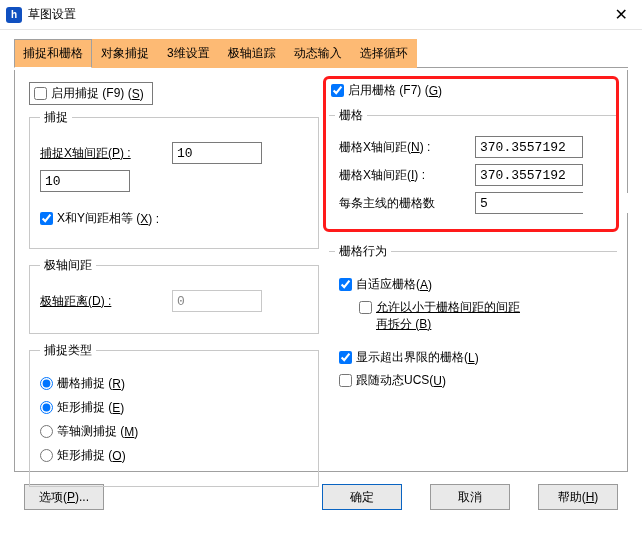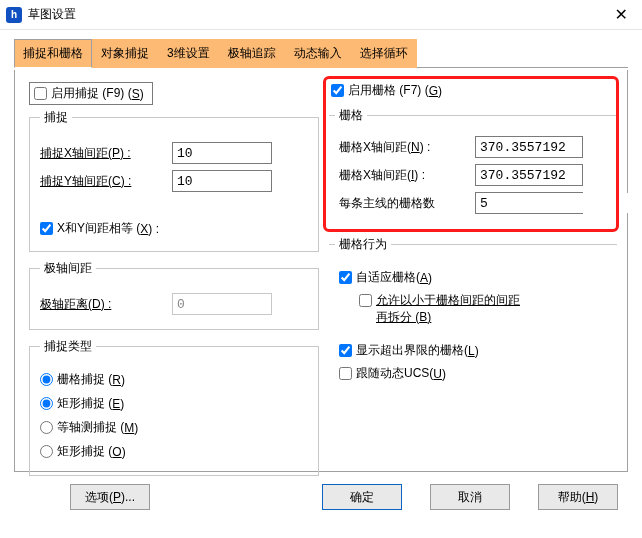--- a/index.html
+++ b/index.html
@@ -58,21 +58,21 @@
     height: 402px;
     display: flex;
     gap: 10px;
   }
   .col { flex: 1; position: relative; }
   .left-col { flex: 0 0 290px; }
   .right-col { flex: 1; }
   fieldset {
     border: 1px solid #c8c8c8;
     margin: 4px 0 8px 0;
-    padding: 10px 8px 8px 10px;
+    padding: 10px 8px 15px 10px;
   }
   legend { padding: 0 4px; }
   .chk-outlined {
     border: 1px solid #7a7a7a;
     padding: 2px 8px 2px 4px;
     display: inline-flex;
     align-items: center;
   }
   .row {
     display: flex;
@@ -82,21 +82,21 @@
   }
   .label-col { width: 126px; text-decoration: underline; }
   .label-col-right { width: 130px; }
   input[type=text] {
     border: 1px solid #7a7a7a;
     font-family: "Courier New", monospace;
     font-size: 13px;
     padding: 3px 4px;
     height: 22px;
   }
-  input[type=text].w90 { width: 100px; }
+  input[type=text].w90 { width: 90px; }
   input[type=text].w108 { width: 108px; }
   input[type=text]:disabled {
     background: #fff;
     color: #888;
     border-color: #c8c8c8;
   }
   .spinner {
     display: flex;
     border: 1px solid #7a7a7a;
     height: 22px;
@@ -125,21 +125,20 @@
     top: -6px;
     right: -2px;
     height: 156px;
     pointer-events: none;
   }
   .bottom-bar {
     padding: 12px 24px;
     display: flex;
     align-items: center;
     gap: 28px;
-    margin-left: 46px;
   }
   .bottom-bar .spacer { flex: 1; }
   button.dlg {
     min-width: 80px;
     height: 26px;
     background: #e9e9e9;
     border: 1px solid #9a9a9a;
     font-family: inherit;
     font-size: 12px;
     cursor: pointer;
@@ -179,24 +178,23 @@
         </label>
       </div>
 
       <fieldset>
         <legend>捕捉</legend>
         <div class="row">
           <div class="label-col"><span>捕捉X轴间距(</span><span class="u">P</span><span>) :</span></div>
           <input type="text" class="w90" value="10" style="">
         </div>
         <div class="row">
-          <div class="label-col"><span>捕捉Y轴间距(</span><span class="u">C</span><span>) :</span></div>
           <input type="text" class="w90" value="10" style="">
         </div>
-        <div class="row" style="margin-top:28px">
+        <div class="row" style="margin-top:18px">
           <label>
             <input type="checkbox" checked="" style="">
             <span>X和Y间距相等 (</span>
               <span class="u">X</span>
               <span>) :</span>
           </label>
         </div>
       </fieldset>
 
       <fieldset>

